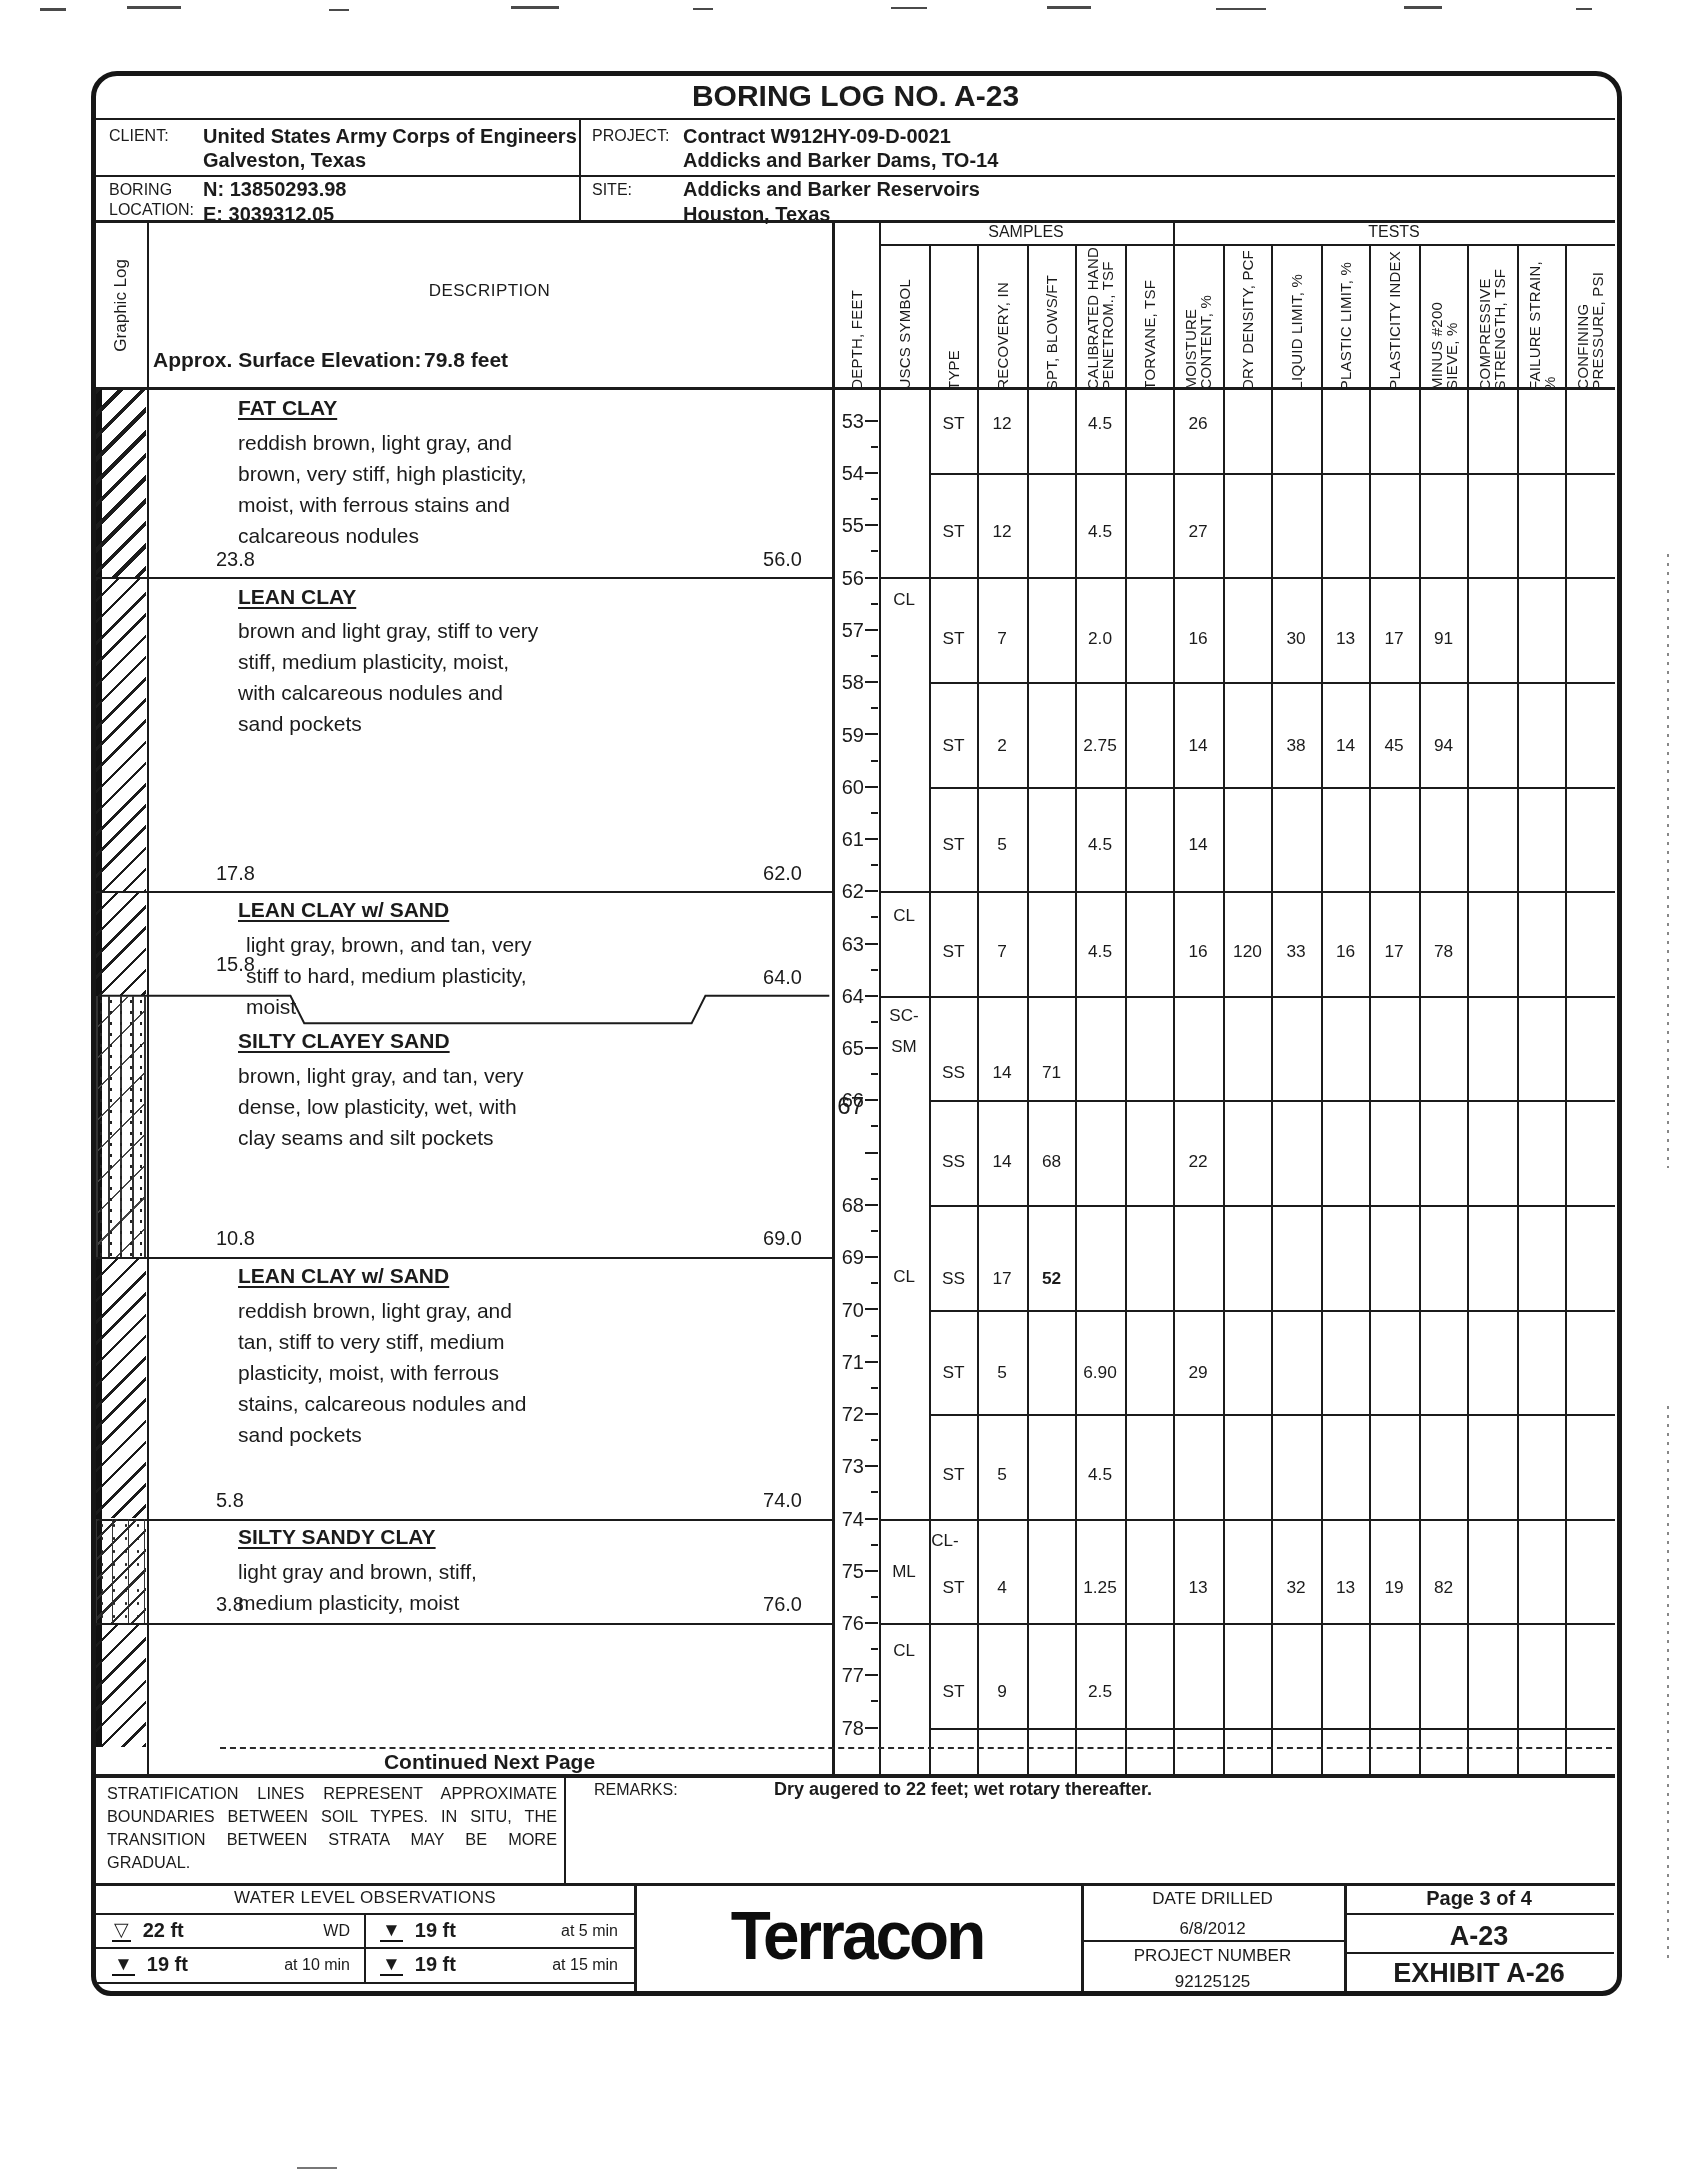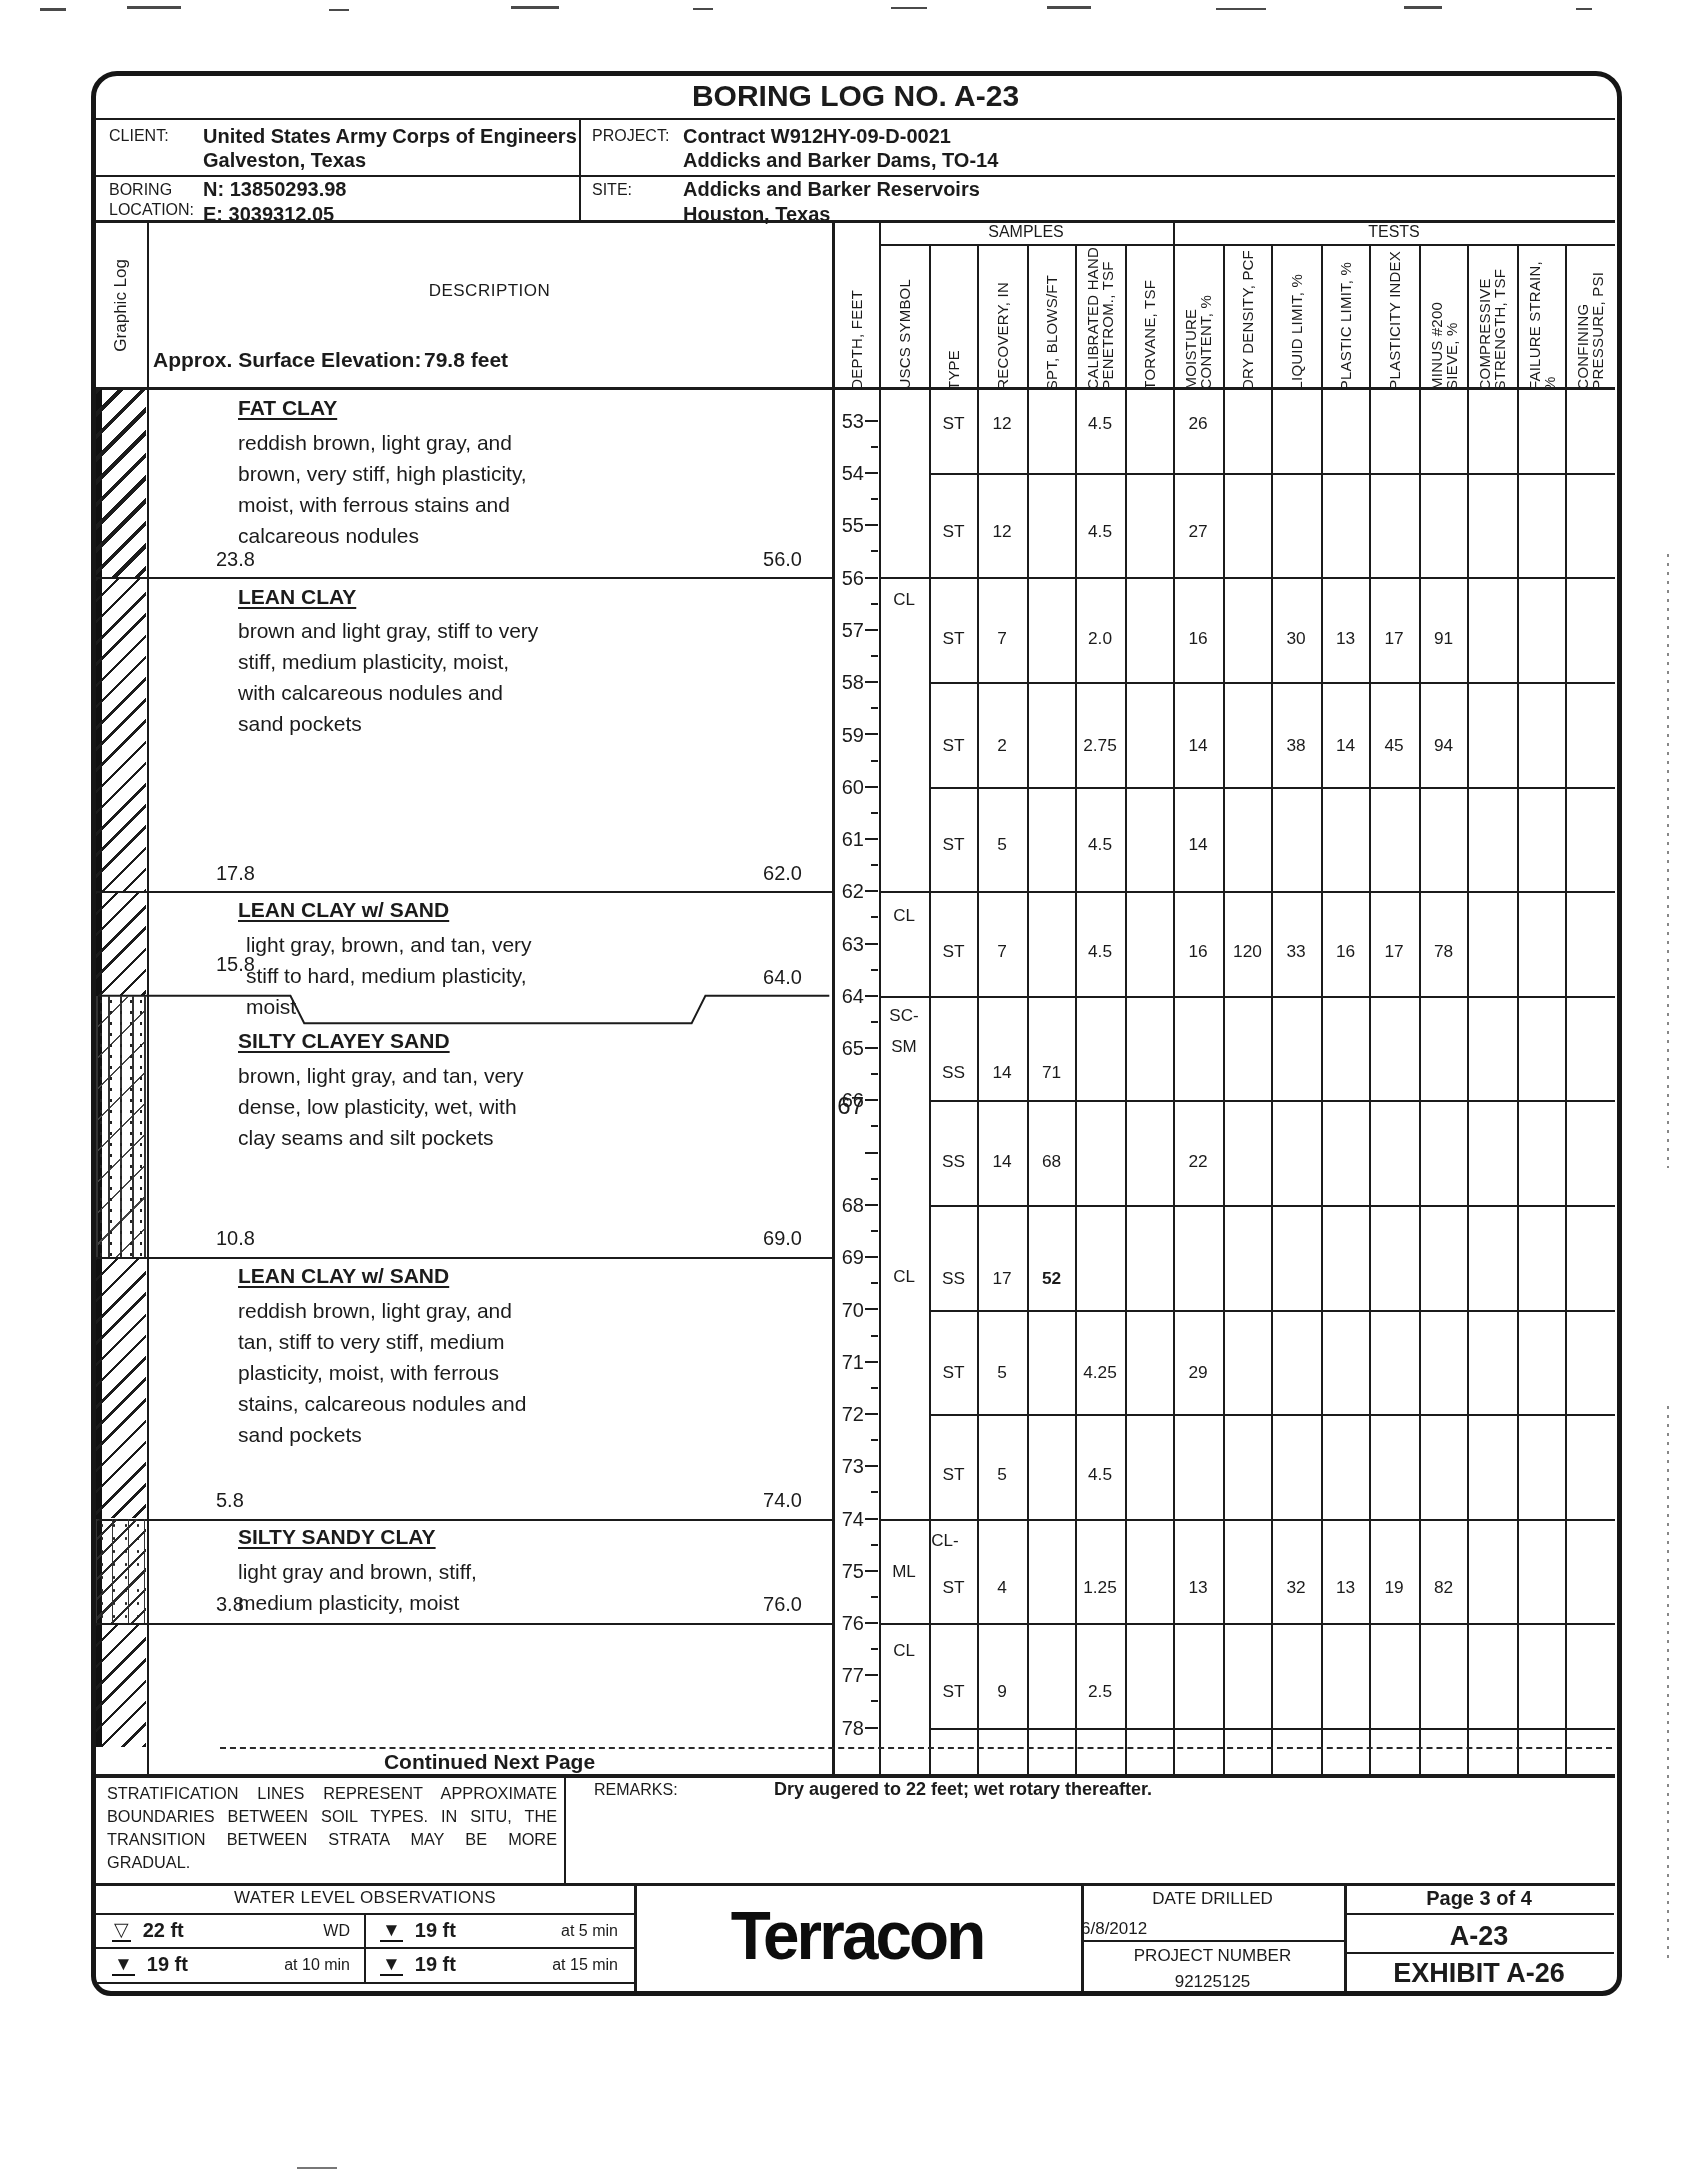--- a/index.html
+++ b/index.html
@@ -307,21 +307,21 @@
       <div style="position: absolute; left: 1028px; top: 1060px; width: 47px; height: 24px; line-height: 24px; text-align: center; font-size: 17.3px;">71</div>
       <div style="position: absolute; left: 930px; top: 1149px; width: 47px; height: 24px; line-height: 24px; text-align: center; font-size: 17.3px;">SS</div>
       <div style="position: absolute; left: 978px; top: 1149px; width: 48px; height: 24px; line-height: 24px; text-align: center; font-size: 17.3px;">14</div>
       <div style="position: absolute; left: 1028px; top: 1149px; width: 47px; height: 24px; line-height: 24px; text-align: center; font-size: 17.3px;">68</div>
       <div style="position: absolute; left: 1174px; top: 1149px; width: 48px; height: 24px; line-height: 24px; text-align: center; font-size: 17.3px;">22</div>
       <div style="position: absolute; left: 930px; top: 1266px; width: 47px; height: 24px; line-height: 24px; text-align: center; font-size: 17.3px;">SS</div>
       <div style="position: absolute; left: 978px; top: 1266px; width: 48px; height: 24px; line-height: 24px; text-align: center; font-size: 17.3px;">17</div>
       <div style="position: absolute; left: 1028px; top: 1266px; width: 47px; height: 24px; line-height: 24px; text-align: center; font-size: 17.3px; font-weight: bold;">52</div>
       <div style="position: absolute; left: 930px; top: 1360px; width: 47px; height: 24px; line-height: 24px; text-align: center; font-size: 17.3px;">ST</div>
       <div style="position: absolute; left: 978px; top: 1360px; width: 48px; height: 24px; line-height: 24px; text-align: center; font-size: 17.3px;">5</div>
-      <div style="position: absolute; left: 1076px; top: 1360px; width: 48px; height: 24px; line-height: 24px; text-align: center; font-size: 17.3px;">4.25</div>
+      <div style="position: absolute; left: 1076px; top: 1360px; width: 48px; height: 24px; line-height: 24px; text-align: center; font-size: 17.3px;">6.90</div>
       <div style="position: absolute; left: 1174px; top: 1360px; width: 48px; height: 24px; line-height: 24px; text-align: center; font-size: 17.3px;">29</div>
       <div style="position: absolute; left: 930px; top: 1462px; width: 47px; height: 24px; line-height: 24px; text-align: center; font-size: 17.3px;">ST</div>
       <div style="position: absolute; left: 978px; top: 1462px; width: 48px; height: 24px; line-height: 24px; text-align: center; font-size: 17.3px;">5</div>
       <div style="position: absolute; left: 1076px; top: 1462px; width: 48px; height: 24px; line-height: 24px; text-align: center; font-size: 17.3px;">4.5</div>
       <div style="position: absolute; left: 930px; top: 1575px; width: 47px; height: 24px; line-height: 24px; text-align: center; font-size: 17.3px;">ST</div>
       <div style="position: absolute; left: 978px; top: 1575px; width: 48px; height: 24px; line-height: 24px; text-align: center; font-size: 17.3px;">4</div>
       <div style="position: absolute; left: 1076px; top: 1575px; width: 48px; height: 24px; line-height: 24px; text-align: center; font-size: 17.3px;">1.25</div>
       <div style="position: absolute; left: 1174px; top: 1575px; width: 48px; height: 24px; line-height: 24px; text-align: center; font-size: 17.3px;">13</div>
       <div style="position: absolute; left: 1272px; top: 1575px; width: 48px; height: 24px; line-height: 24px; text-align: center; font-size: 17.3px;">32</div>
       <div style="position: absolute; left: 1322px; top: 1575px; width: 47px; height: 24px; line-height: 24px; text-align: center; font-size: 17.3px;">13</div>
@@ -419,21 +419,21 @@
         <span class="wl-sym" style="">▼</span>
         <span class="wl-val" style="">19 ft</span>
         <span class="wl-note" style="">at 15 min</span>
       </div>
       <div style="position: absolute; left: 1081px; top: 1883px; width: 3px; height: 108px; background: rgb(27, 27, 27);"></div>
       <div style="position: absolute; left: 634px; top: 1883px; width: 447px; height: 104px; display: flex; align-items: center; justify-content: center;">
         <span class="logo" style="">Terracon</span>
       </div>
       <div style="position: absolute; left: 1344px; top: 1883px; width: 3px; height: 108px; background: rgb(27, 27, 27);"></div>
       <div style="position: absolute; left: 1081px; top: 1889px; width: 263px; text-align: center; font-size: 17px;">DATE DRILLED</div>
-      <div style="position: absolute; left: 1081px; top: 1919px; width: 263px; text-align: left; font-size: 17px;">6/8/2012</div>
+      <div style="position: absolute; left: 1081px; top: 1919px; width: 263px; text-align: center; font-size: 17px;">6/8/2012</div>
       <div style="position: absolute; left: 1081px; top: 1940px; width: 263px; height: 2px; background: rgb(27, 27, 27);"></div>
       <div style="position: absolute; left: 1081px; top: 1946px; width: 263px; text-align: center; font-size: 17px;">PROJECT NUMBER</div>
       <div style="position: absolute; left: 1081px; top: 1972px; width: 263px; text-align: center; font-size: 17px;">92125125</div>
       <div style="position: absolute; left: 1344px; top: 1887px; width: 270px; text-align: center; font-size: 20px; font-weight: bold;">Page 3 of 4</div>
       <div style="position: absolute; left: 1344px; top: 1913px; width: 270px; height: 2px; background: rgb(27, 27, 27);"></div>
       <div style="position: absolute; left: 1344px; top: 1921px; width: 270px; text-align: center; font-size: 27px; font-weight: bold;">A-23</div>
       <div style="position: absolute; left: 1344px; top: 1952px; width: 270px; height: 2px; background: rgb(27, 27, 27);"></div>
       <div style="position: absolute; left: 1344px; top: 1958px; width: 270px; text-align: center; font-size: 27px; font-weight: bold;">EXHIBIT A-26</div>
     </div>
 

